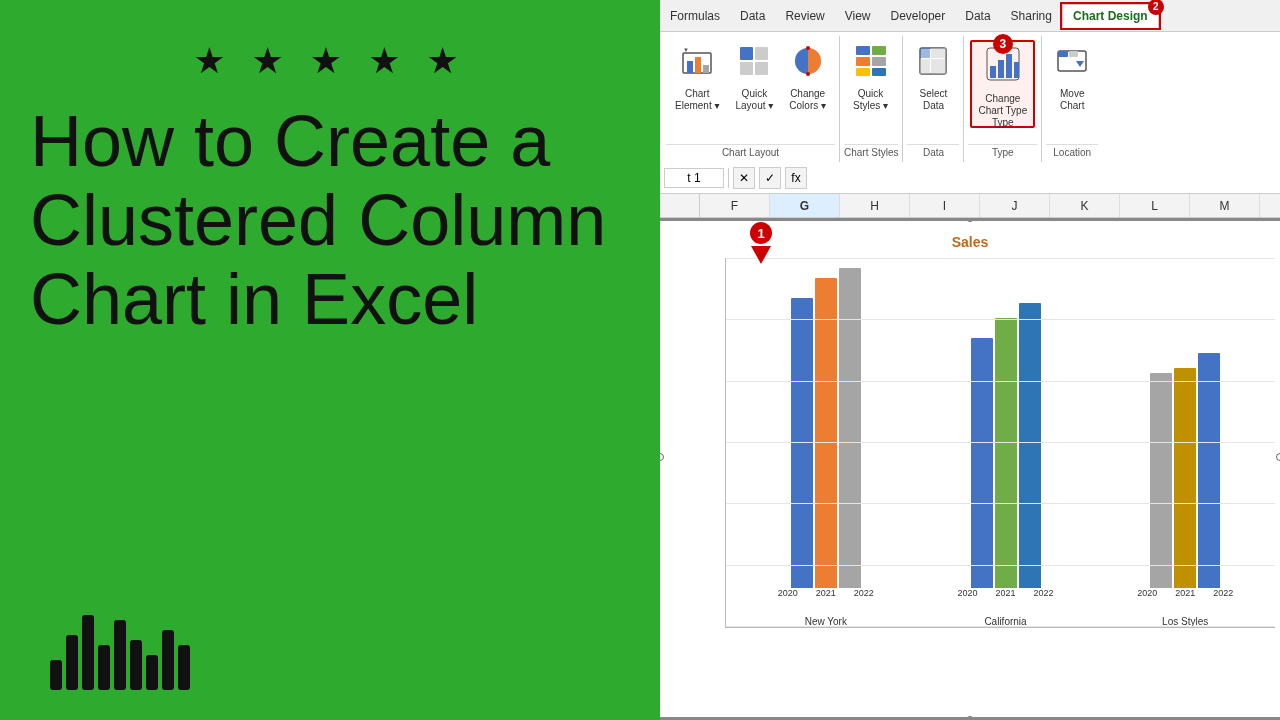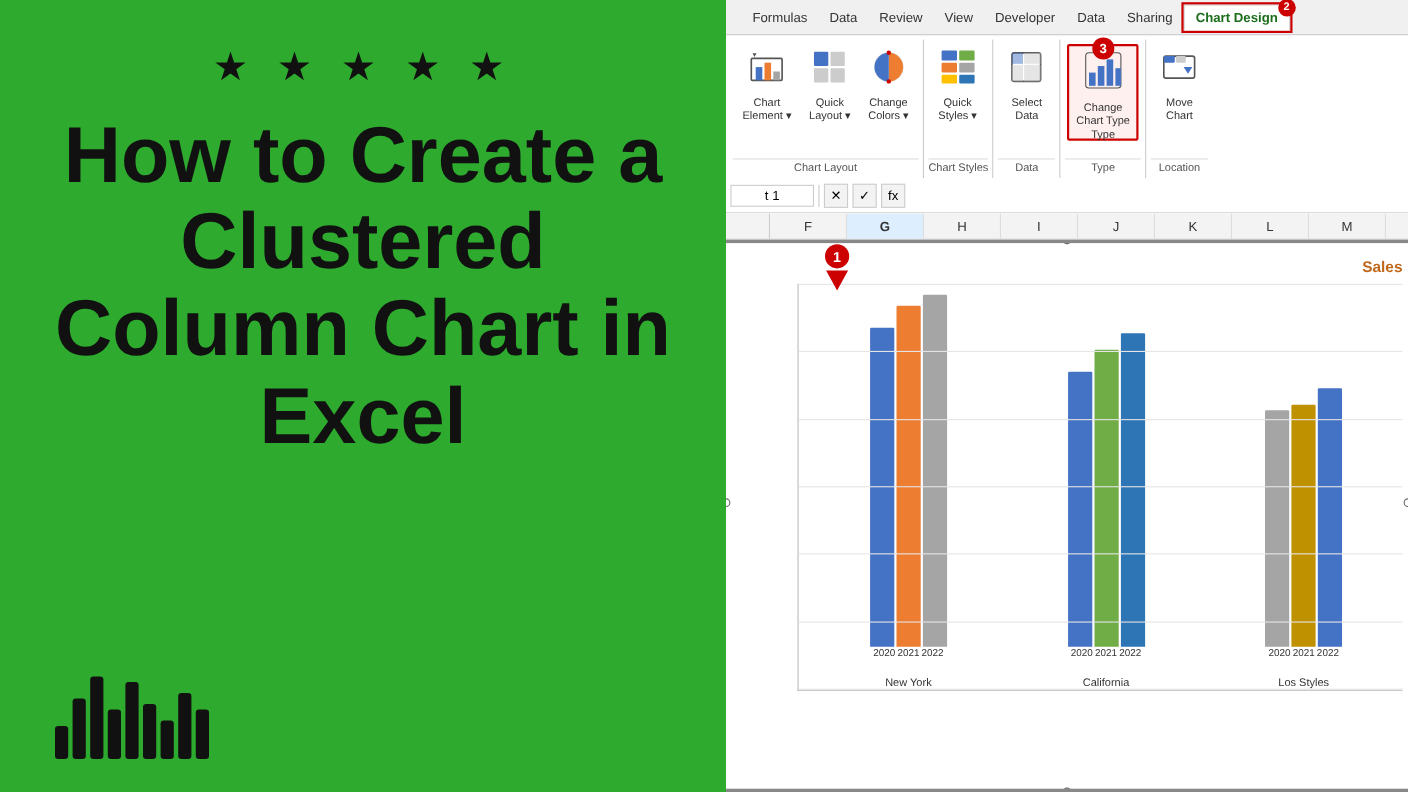--- a/index.html
+++ b/index.html
@@ -18,23 +18,23 @@
       position: relative;
     }
     .stars {
       font-size: 36px;
       color: #111;
       letter-spacing: 8px;
       margin-bottom: 20px;
     }
     .main-title {
       font-size: 72px;
-      font-weight: 700;
+      font-weight: 400;
       color: #111;
-      text-align: center;
+      text-align: left;
       line-height: 1.1;
       font-family: 'Arial Black', Arial, sans-serif;
       margin-bottom: 40px;
     }
     .audio-icon {
       position: absolute;
       bottom: 30px;
       left: 50px;
       display: flex;
       align-items: flex-end;
@@ -150,21 +150,21 @@
       display: flex;
       align-items: center;
       height: 32px;
       border-bottom: 1px solid #ccc;
       background: white;
       padding: 0 4px;
       gap: 4px;
       font-size: 12px;
     }
     .formula-cell-ref {
-      width: 76px;
+      width: 60px;
       border: 1px solid #ccc;
       padding: 2px 4px;
       font-size: 12px;
       text-align: center;
     }
     .formula-btn {
       width: 22px;
       height: 22px;
       border: 1px solid #ccc;
       background: #f3f3f3;
@@ -246,21 +246,21 @@
     
     .chart-container {
       position: absolute;
       top: 30px;
       left: 0;
       right: 0;
       bottom: 0;
       padding: 10px 5px 5px 5px;
     }
     .chart-title {
-      text-align: right;
+      text-align: center;
       font-size: 14px;
       font-weight: bold;
       color: #c0671a;
       margin-bottom: 8px;
     }
     .chart-inner {
       display: flex;
       align-items: flex-end;
       height: 370px;
       padding-left: 60px;
@@ -325,21 +325,21 @@
     }
     .bar-group-label {
       font-size: 10px;
       color: #333;
       margin-top: 16px;
       text-align: center;
       white-space: nowrap;
     }
     .year-labels {
       display: flex;
-      gap: 0;
+      gap: 16px;
       margin-bottom: 2px;
     }
     .year-label {
       width: 22px;
       text-align: center;
       font-size: 9px;
       color: #333;
     }
 
     
@@ -352,21 +352,21 @@
       border-radius: 50%;
     }
 
     
     .ribbon-tabs-row {
       display: flex;
       align-items: center;
       background: #f0f0f0;
       border-bottom: 1px solid #ccc;
       height: 32px;
-      padding: 14px;
+      padding: 0;
       position: relative;
     }
   </style>
 </head>
 <body>
 
 <div class="left-panel">
   <div class="stars">★ ★ ★ ★ ★</div>
   <div class="main-title">How to Create a Clustered Column Chart in Excel</div>
 

